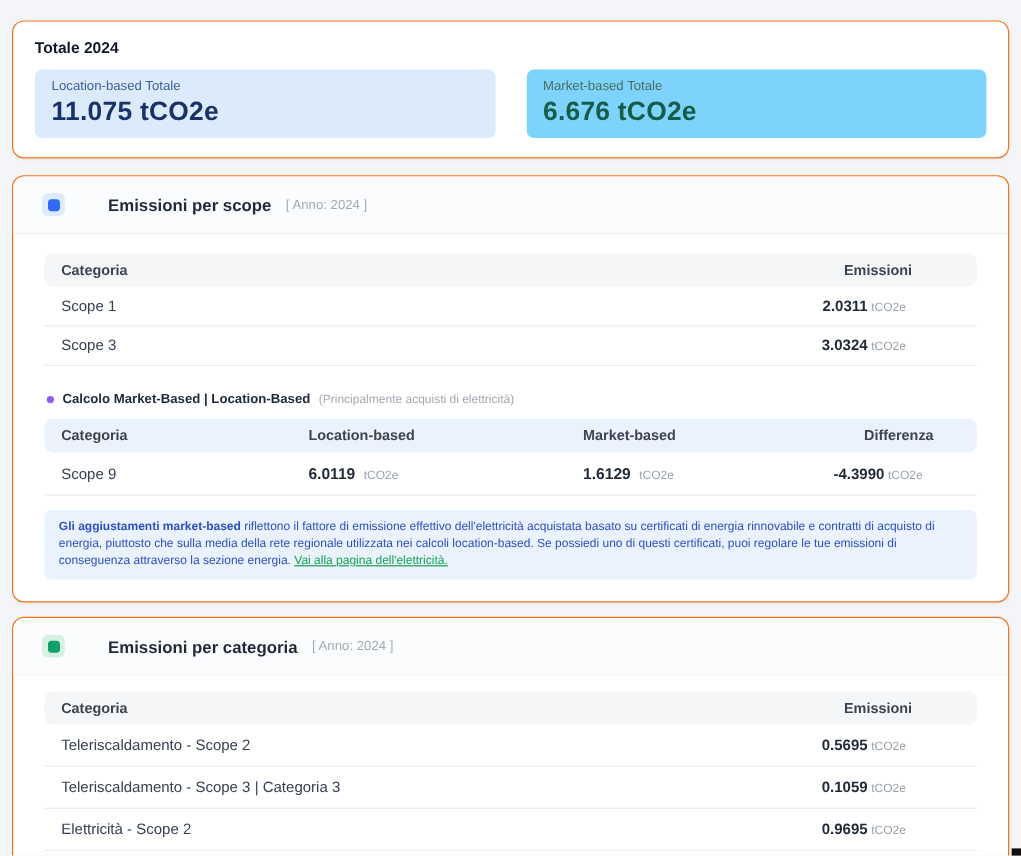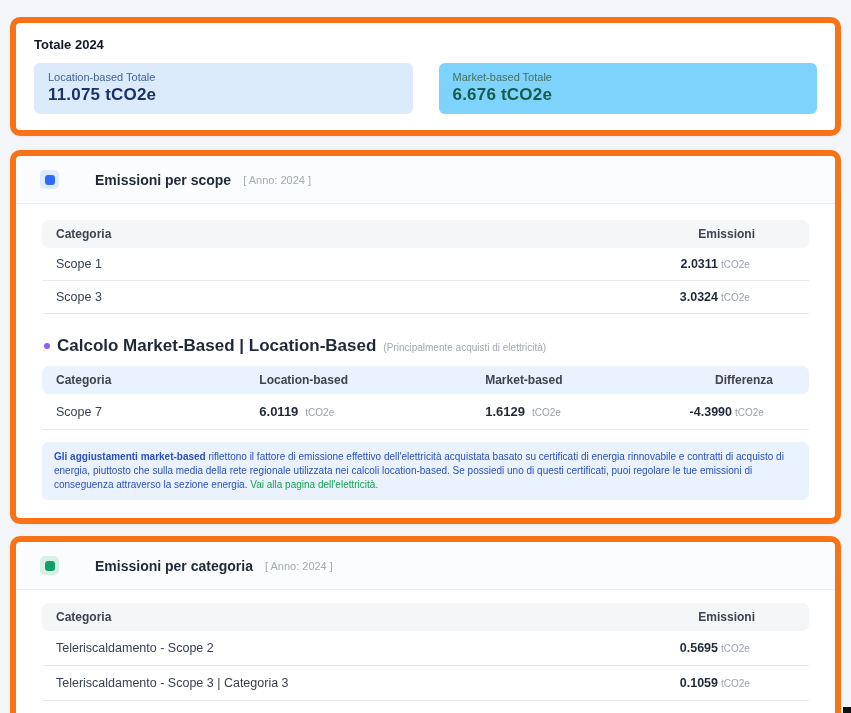--- a/index.html
+++ b/index.html
@@ -5,35 +5,35 @@
   * { margin:0; padding:0; box-sizing:border-box; }
   html,body { width:851px; height:713px; overflow:hidden; }
   body {
     background:#f3f5f8;
     font-family:"Liberation Sans","DejaVu Sans",sans-serif;
     color:#374151;
     padding:17px 10px 0 10px;
   }
   .card {
     background:#ffffff;
-    border:6px solid #f97316;
+    border:1px solid #f97316;
     border-radius:10px;
     box-shadow:0 1px 2px rgba(16,24,40,.05);
   }
   
   .totals-card { padding:14px 18px 16px 18px; margin-bottom:14px; }
   .totals-title { font-size:13px; font-weight:700; color:#111827; margin-bottom:11px; }
   .totals-row { display:flex; gap:26px; }
   .total-box { flex:1; border-radius:6px; padding:8px 14px 9px 14px; }
   .total-box.blue { background:#dcebfc; }
   .total-box.green { background:#7dd3fc; }
   .total-label { font-size:11px; margin-bottom:2px; }
   .blue .total-label { color:#41619c; }
   .green .total-label { color:#47725f; }
-  .total-value { font-size:17px; font-weight:700; letter-spacing:.2px; }
+  .total-value { font-size:22px; font-weight:700; letter-spacing:.2px; }
   .blue .total-value { color:#1a3268; }
   .green .total-value { color:#155c49; }
   
   .section-card { margin-bottom:12px; }
   .card-header {
     display:flex; align-items:center; gap:12px;
     padding:14px 24px; background:#fbfcfd;
     border-bottom:1px solid #eceef2;
     border-radius:10px 10px 0 0;
   }
@@ -59,39 +59,39 @@
     padding:9px 14px 9px 14px; border-bottom:1px solid #e8eaed;
     font-size:12.5px; color:#374151;
   }
   .cat-card .trow { padding-top:10px; padding-bottom:10px; }
   .emission-cell { display:flex; align-items:baseline; justify-content:flex-end; gap:3px; padding-right:34px; }
   .emission-cell .val { font-size:12.5px; font-weight:700; color:#1f2937; }
   .emission-cell .unit { font-size:10px; color:#99a0ab; width:40px; }
   
   .mb-heading { display:flex; align-items:baseline; gap:7px; margin:22px 0 10px 2px; }
   .mb-dot { width:6px; height:6px; border-radius:50%; background:#8b5cf6; align-self:center; }
-  .mb-title { font-size:17px; font-weight:700; color:#1f2937; }
+  .mb-title { font-size:11px; font-weight:700; color:#1f2937; }
   .mb-subtitle { font-size:10px; color:#a2a8b2; }
   .grid4 { display:grid; grid-template-columns:27% 30% 21% 1fr; align-items:center; }
   .grid4.thead-blue {
     background:#e9f2fd; border-radius:7px;
     padding:7px 0 7px 14px; font-size:12px; font-weight:700; color:#3d4350;
   }
   .grid4.thead-blue .right { text-align:right; padding-right:36px; }
   .grid4.body-row { padding:10px 0 10px 14px; border-bottom:1px solid #e8eaed; font-size:12.5px; }
   .inline-val { display:flex; align-items:baseline; gap:7px; }
   .inline-val .val { font-size:13px; font-weight:700; color:#1f2937; }
   .inline-val .unit { font-size:10px; color:#99a0ab; }
   
   .note {
     margin-top:12px; background:#e9f2fd; border-radius:6px;
     padding:8px 12px; font-size:10px; line-height:1.4; color:#2e4fc4;
   }
   .note b { font-weight:700; }
-  .note a { color:#17a24f; cursor:pointer; }
+  .note a { color:#17a24f; text-decoration:underline; cursor:pointer; }
   .corner-artifact { position:fixed; right:0; bottom:0; width:8px; height:6px; background:#101010; }
 </style>
 </head>
 <body>
 
 <div class="page">
 
   <section class="card totals-card">
     <h2 class="totals-title">Totale 2024</h2>
     <div class="totals-row">
@@ -141,21 +141,21 @@
         <span class="mb-subtitle">(Principalmente acquisti di elettricità)</span>
       </div>
 
       <div class="grid4 thead-blue">
         <span>Categoria</span>
         <span>Location-based</span>
         <span>Market-based</span>
         <span class="right">Differenza</span>
       </div>
       <div class="grid4 body-row">
-        <span>Scope 7</span>
+        <span>Scope 9</span>
         <span class="inline-val">
           <span class="val">6.0119</span>
           <span class="unit">tCO2e</span>
         </span>
         <span class="inline-val">
           <span class="val">1.6129</span>
           <span class="unit">tCO2e</span>
         </span>
         <span class="emission-cell">
           <span class="val">-4.3990</span>

